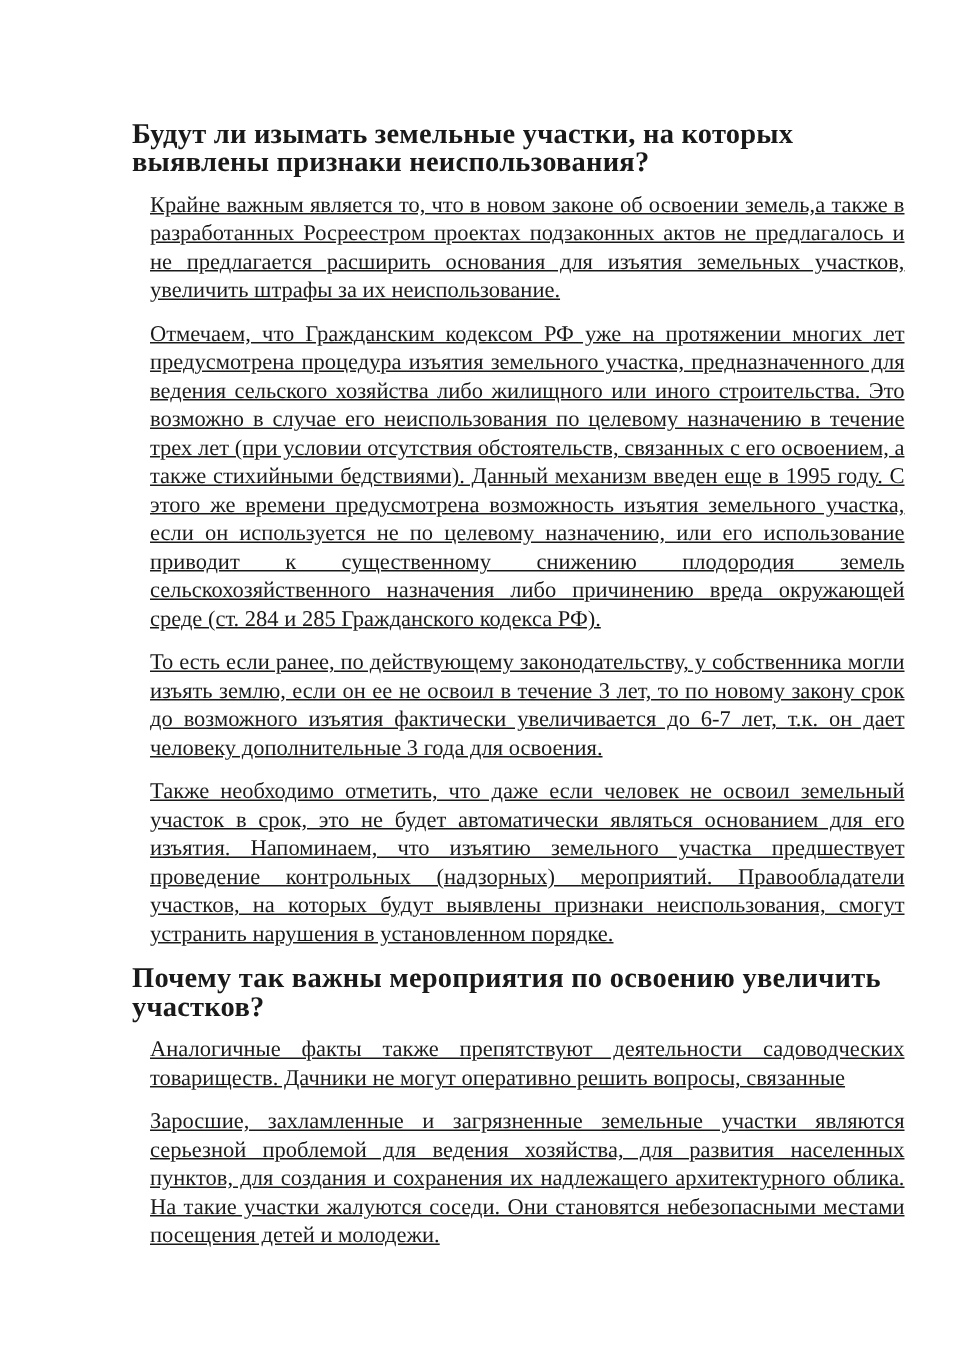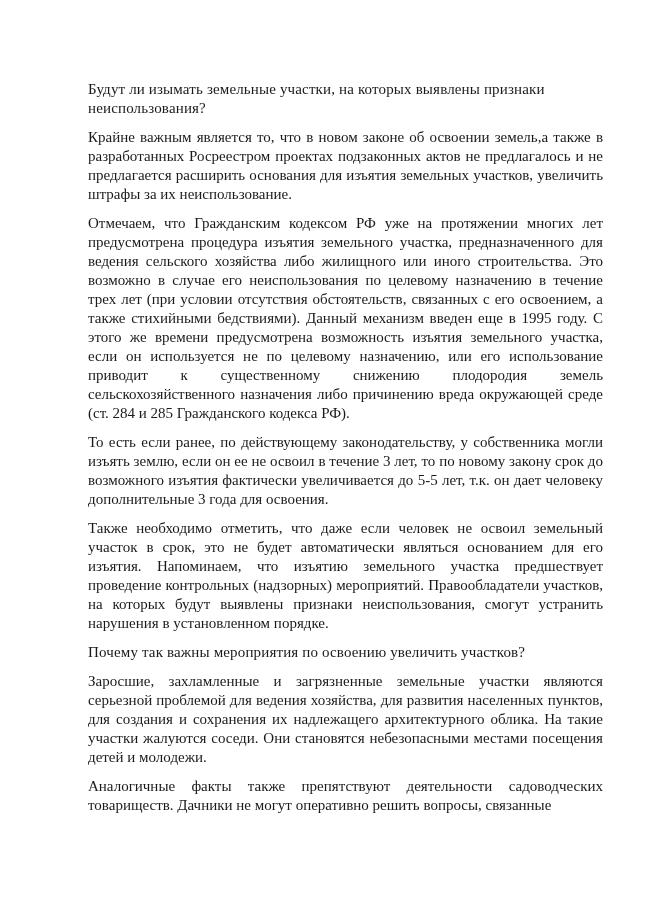--- a/index.html
+++ b/index.html
@@ -15,41 +15,42 @@
       font-family: "Liberation Serif", serif;
       color: #1a1a1a;
     }
     .page {
       position: absolute;
       left: 88px;
       top: 80px;
       width: 515px;
     }
     .heading {
-      font-weight: normal;
-      font-size: 15px;
+      font-weight: bold;
+      font-size: 19px;
       line-height: 19px;
       margin: 0 0 10px 0;
       text-align: left;
       letter-spacing: 0.15px;
     }
     .para {
       font-size: 15px;
       line-height: 19px;
-      margin: 0 0 10px 0;
+      margin: 0 0 10px 12px;
       text-align: justify;
       text-align-last: left;
+      text-decoration: underline;
     }
   </style>
 </head>
 <body>
 
 <div class="page">
   <p class="heading">Будут ли изымать земельные участки, на которых выявлены признаки неиспользования?</p>
   <p class="para">Крайне важным является то, что в новом законе об освоении земель,а также в разработанных Росреестром проектах подзаконных актов не предлагалось и не предлагается расширить основания для изъятия земельных участков, увеличить штрафы за их неиспользование.</p>
   <p class="para">Отмечаем, что Гражданским кодексом РФ уже на протяжении многих лет предусмотрена процедура изъятия земельного участка, предназначенного для ведения сельского хозяйства либо жилищного или иного строительства. Это возможно в случае его неиспользования по целевому назначению в течение трех лет (при условии отсутствия обстоятельств, связанных с его освоением, а также стихийными бедствиями). Данный механизм введен еще в 1995 году. С этого же времени предусмотрена возможность изъятия земельного участка, если он используется не по целевому назначению, или его использование приводит к существенному снижению плодородия земель сельскохозяйственного назначения либо причинению вреда окружающей среде (ст. 284 и 285 Гражданского кодекса РФ).</p>
-  <p class="para">То есть если ранее, по действующему законодательству, у собственника могли изъять землю, если он ее не освоил в течение 3 лет, то по новому закону срок до возможного изъятия фактически увеличивается до 5-5 лет, т.к. он дает человеку дополнительные 3 года для освоения.</p>
+  <p class="para">То есть если ранее, по действующему законодательству, у собственника могли изъять землю, если он ее не освоил в течение 3 лет, то по новому закону срок до возможного изъятия фактически увеличивается до 6-7 лет, т.к. он дает человеку дополнительные 3 года для освоения.</p>
   <p class="para">Также необходимо отметить, что даже если человек не освоил земельный участок в срок, это не будет автоматически являться основанием для его изъятия. Напоминаем, что изъятию земельного участка предшествует проведение контрольных (надзорных) мероприятий. Правообладатели участков, на которых будут выявлены признаки неиспользования, смогут устранить нарушения в установленном порядке.</p>
 
   <p class="heading">Почему так важны мероприятия по освоению увеличить участков?</p>
+  <p class="para">Аналогичные факты также препятствуют деятельности садоводческих товариществ. Дачники не могут оперативно решить вопросы, связанные</p>
   <p class="para">Заросшие, захламленные и загрязненные земельные участки являются серьезной проблемой для ведения хозяйства, для развития населенных пунктов, для создания и сохранения их надлежащего архитектурного облика. На такие участки жалуются соседи. Они становятся небезопасными местами посещения детей и молодежи.</p>
-  <p class="para">Аналогичные факты также препятствуют деятельности садоводческих товариществ. Дачники не могут оперативно решить вопросы, связанные</p>
 </div>
 
 </body></html>

